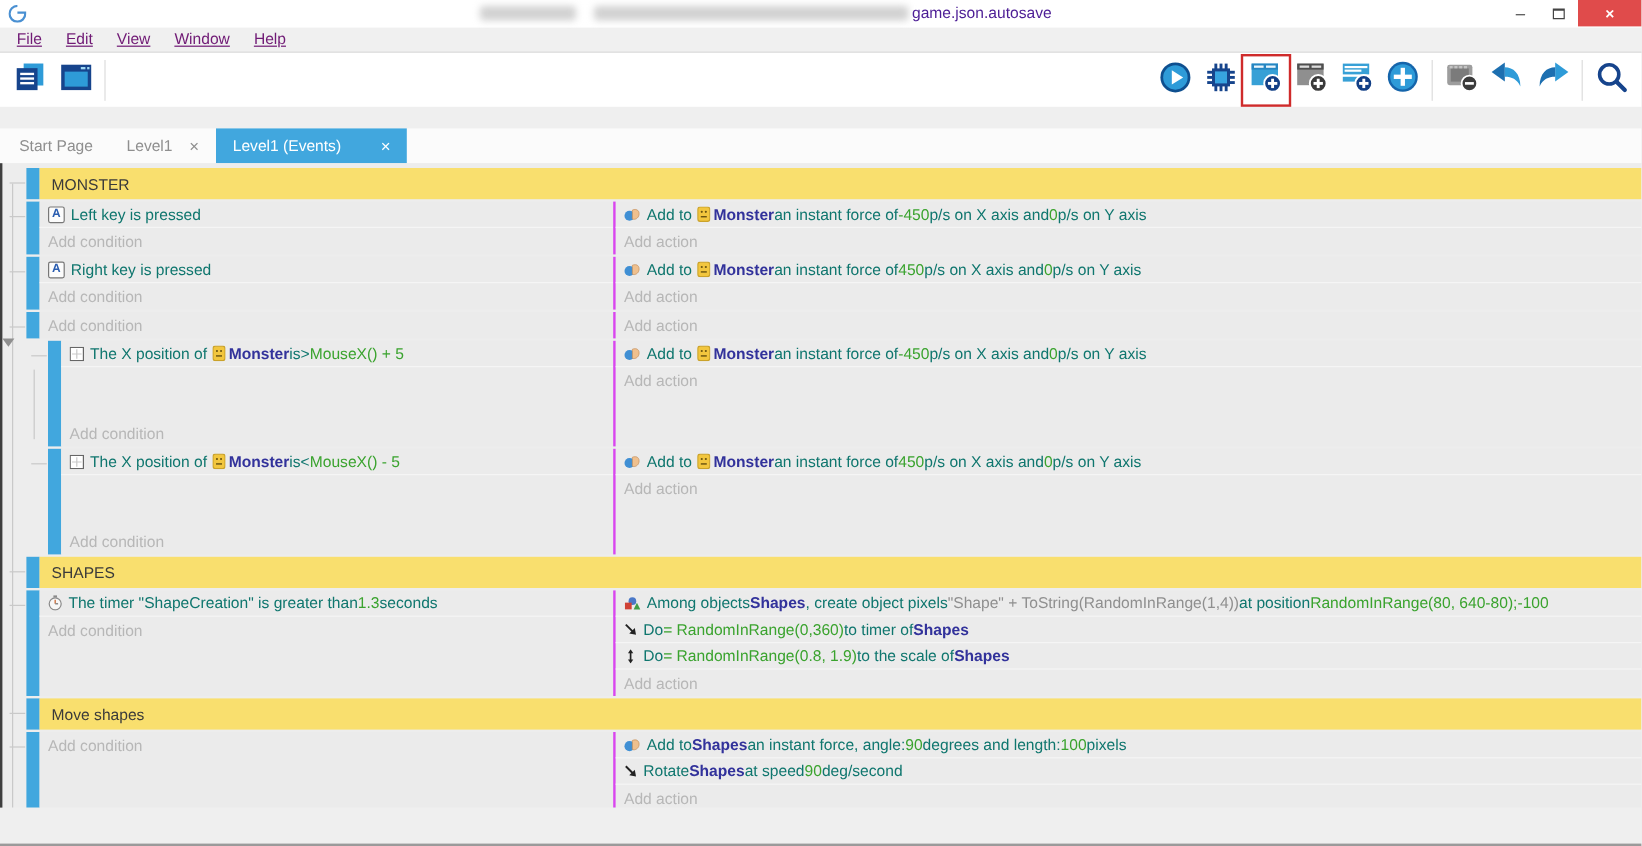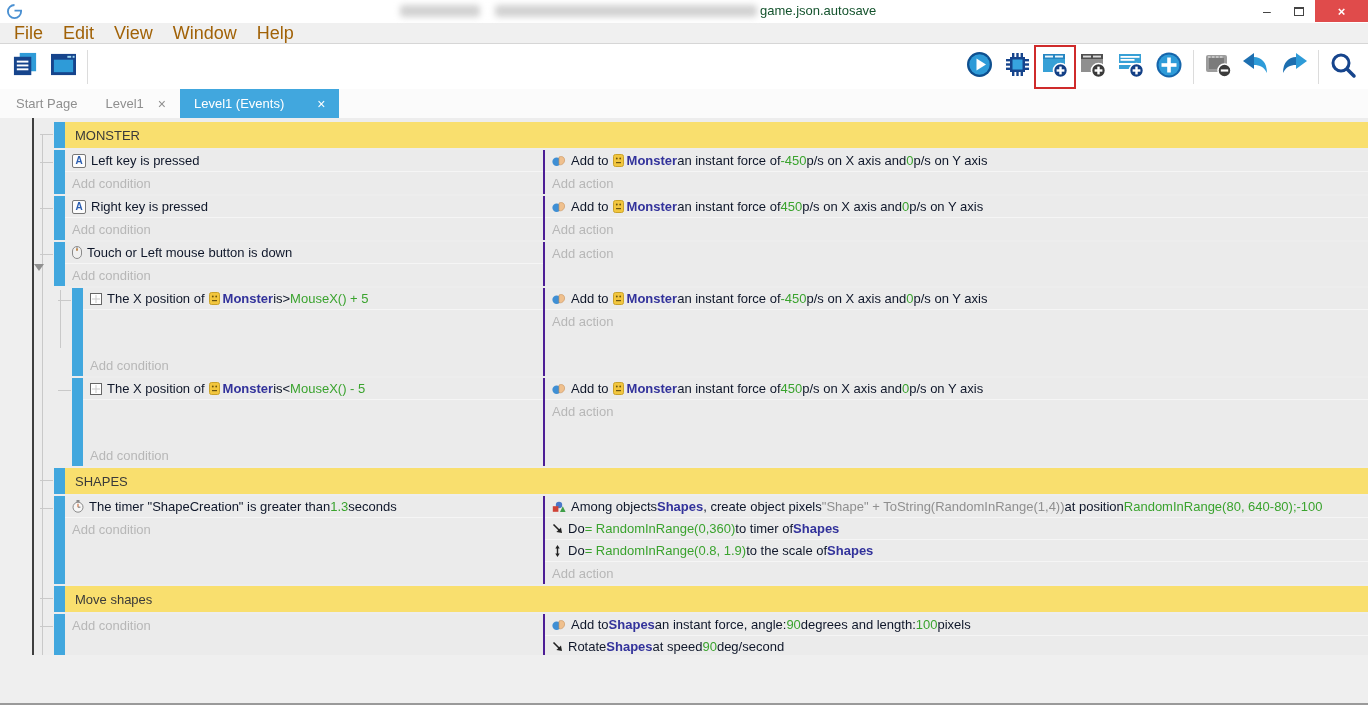--- a/index.html
+++ b/index.html
@@ -3,68 +3,68 @@
 <meta charset="utf-8">
 <style>
   * { margin:0; padding:0; box-sizing:border-box; }
   html,body { width:1368px; height:705px; overflow:hidden; }
   body { font-family:"Liberation Sans", sans-serif; background:#efefef; position:relative; }
 
   
   .titlebar { position:relative; height:23px; background:#ffffff; }
   .tb-logo { position:absolute; left:7px; top:4px; }
   .blur-blob { position:absolute; top:5px; height:12px; background:#d2d2d2; border-radius:3px; filter:blur(3px); }
-  .tb-title { position:absolute; left:760px; top:3px; font-size:13px; color:#14532d; }
+  .tb-title { position:absolute; left:760px; top:3px; font-size:13px; color:#4c1d95; }
   .win-btn { position:absolute; top:0; height:22px; display:flex; align-items:center; justify-content:center; }
   .wb-min { right:86px; width:30px; font-size:14px; color:#444; }
   .wb-max { right:54px; width:30px; }
   .wb-max .box { width:10px; height:9px; border:1px solid #444; border-top:2px solid #444; }
   .wb-close { right:0; width:53px; background:var(--close-red,#e04b4b); color:#fff; font-size:13px; font-weight:bold; }
 
   
   .menubar { height:21px; background:#f0f0f0; border-bottom:1px solid #d6d6d6; display:flex; align-items:center; padding-left:4px; }
-  .menu-item { font-size:18px; color:#a16207; padding:0 10px; line-height:20px; cursor:default; }
+  .menu-item { font-size:13px; color:#701a75; padding:0 10px; line-height:20px; cursor:default;text-decoration:underline; }
 
   
   .toolbar { height:45px; background:#ffffff; display:flex; align-items:center; padding:0 6px; }
   .tb-spacer { flex:1; }
   .tool-btn { width:38px; height:40px; display:flex; align-items:center; justify-content:center; position:relative; }
   .tool-div { width:1px; height:34px; background:#dcdcdc; margin:0 5px; }
   .red-frame { position:absolute; left:-2px; top:-2px; right:-2px; bottom:-2px; border:2px solid var(--annotation-red,#cf2b2b); pointer-events:none; }
 
   
-  .tabbar { height:29px; background:#fbfbfb; display:flex; align-items:stretch; padding-left:2px; }
+  .tabbar { height:29px; background:#fbfbfb; display:flex; align-items:stretch; padding-left:2px;margin-top:18px; }
   .tab { display:flex; align-items:center; font-size:13px; color:#8f8f8f; padding:0 14px; gap:14px; }
   .tab .tclose { color:#8f8f8f; font-size:14px; }
   .tab.active { background:var(--accent-blue,#41a7de); color:#fff;gap:33px; }
   .tab.active .tclose { color:#fff; }
 
   
-  .events-area { position:relative; height:537px; background:#ededed; border-left:2px solid #3f3f3f; padding-top:4px; overflow:hidden;margin-left:32px; }
+  .events-area { position:relative; height:537px; background:#ededed; border-left:2px solid #3f3f3f; padding-top:4px; overflow:hidden; }
   .tree-line-main { position:absolute; left:8px; top:17px; width:1px; height:523px; background:#c9c9c9; }
   .tree-line-sub { position:absolute; left:26px; top:172px; width:1px; height:58px; background:#c9c9c9; }
   .fold-triangle { position:absolute; left:0; top:146px; width:0; height:0;
       border-left:5px solid transparent; border-right:5px solid transparent; border-top:7px solid #8f8f8f; }
 
   .gheader, .erow { display:flex; margin:0 0 2px 20px; position:relative; }
   .gheader::before, .erow::before { content:""; position:absolute; left:-14px; top:12px; width:13px; height:1px; background:#c9c9c9; }
   .erow.sub { margin-left:38px; }
   .bar { width:11px; background:var(--accent-blue,#46a8de); flex:none; }
   .gheader { height:26px; }
   .gheader .glabel { flex:1; background:var(--group-yellow,#f9df6e); display:flex; align-items:center; padding-left:10px; font-size:13px; color:#3a3a3a; }
 
   .ebody { flex:1; display:flex; background:#ebebeb; }
   .cell-cond { width:478px; flex:none; display:flex; flex-direction:column; }
   .erow.sub .cell-cond { width:460px;gap:44px; }
-  .cell-act { flex:1; display:flex; flex-direction:column; border-left:2px solid #4c1d95; }
+  .cell-act { flex:1; display:flex; flex-direction:column; border-left:2px solid #d946ef; }
   .line { height:22px; flex:none; display:flex; align-items:center; padding-left:7px; border-bottom:1px solid #f5f5f5; white-space:nowrap; overflow:hidden; font-size:13px; }
   .line:last-child { border-bottom:none; }
   .licon { flex:none; display:inline-flex; align-items:center; margin-right:5px; }
   .oicon { flex:none; display:inline-flex; align-items:center; margin:0 3px 0 4px; }
-  .sg-plain { color:#0f172a; }
+  .sg-plain { color:#0f766e; }
   .sg-green { color:var(--expression-green,#3aa32e); }
   .sg-object { color:var(--object-navy,#32329b); font-weight:bold; }
   .sg-param { color:#8f8f8f; }
   .line.placeholder { color:#b7b7b7; }
   .line.placeholder.emphasized { color:#3a3a3a; }
   .red-box { position:absolute; left:-14px; top:-4px; width:148px; height:36px; border:2px solid var(--annotation-red,#cf2b2b); z-index:5; pointer-events:none; }
 
   .kbd-ic { width:14px; height:14px; border:1px solid #777; border-radius:2px; background:#fcfcfc;
       color:#2a5db0; font-size:10px; font-weight:bold; display:inline-flex; align-items:center; justify-content:center; }
 
@@ -325,30 +325,20 @@
             <span class="sg-plain"> p/s on Y axis</span>
           </div>
           <div class="line placeholder">Add action</div>
         </div>
       </div>
     </div>
     <div class="erow">
       <div class="bar"></div>
       <div class="ebody">
         <div class="cell-cond">
-          <div class="line">
-            <span class="licon">
-              <svg width="10" height="13" viewBox="0 0 10 13">
-                <rect x="0.5" y="0.5" width="9" height="12" rx="4.5" fill="#f0f0f0" stroke="#8a8a8a"></rect>
-                <line x1="5" y1="1" x2="5" y2="5" stroke="#8a8a8a"></line>
-                <rect x="4" y="2.2" width="2" height="2.6" rx="1" fill="#c98c4a"></rect>
-              </svg>
-            </span>
-            <span class="sg-plain">Touch or Left mouse button is down</span>
-          </div>
           <div class="line placeholder">Add condition</div>
         </div>
         <div class="cell-act">
           <div class="line placeholder">Add action</div>
         </div>
       </div>
     </div>
     <div class="erow sub">
       <div class="bar"></div>
       <div class="ebody">

